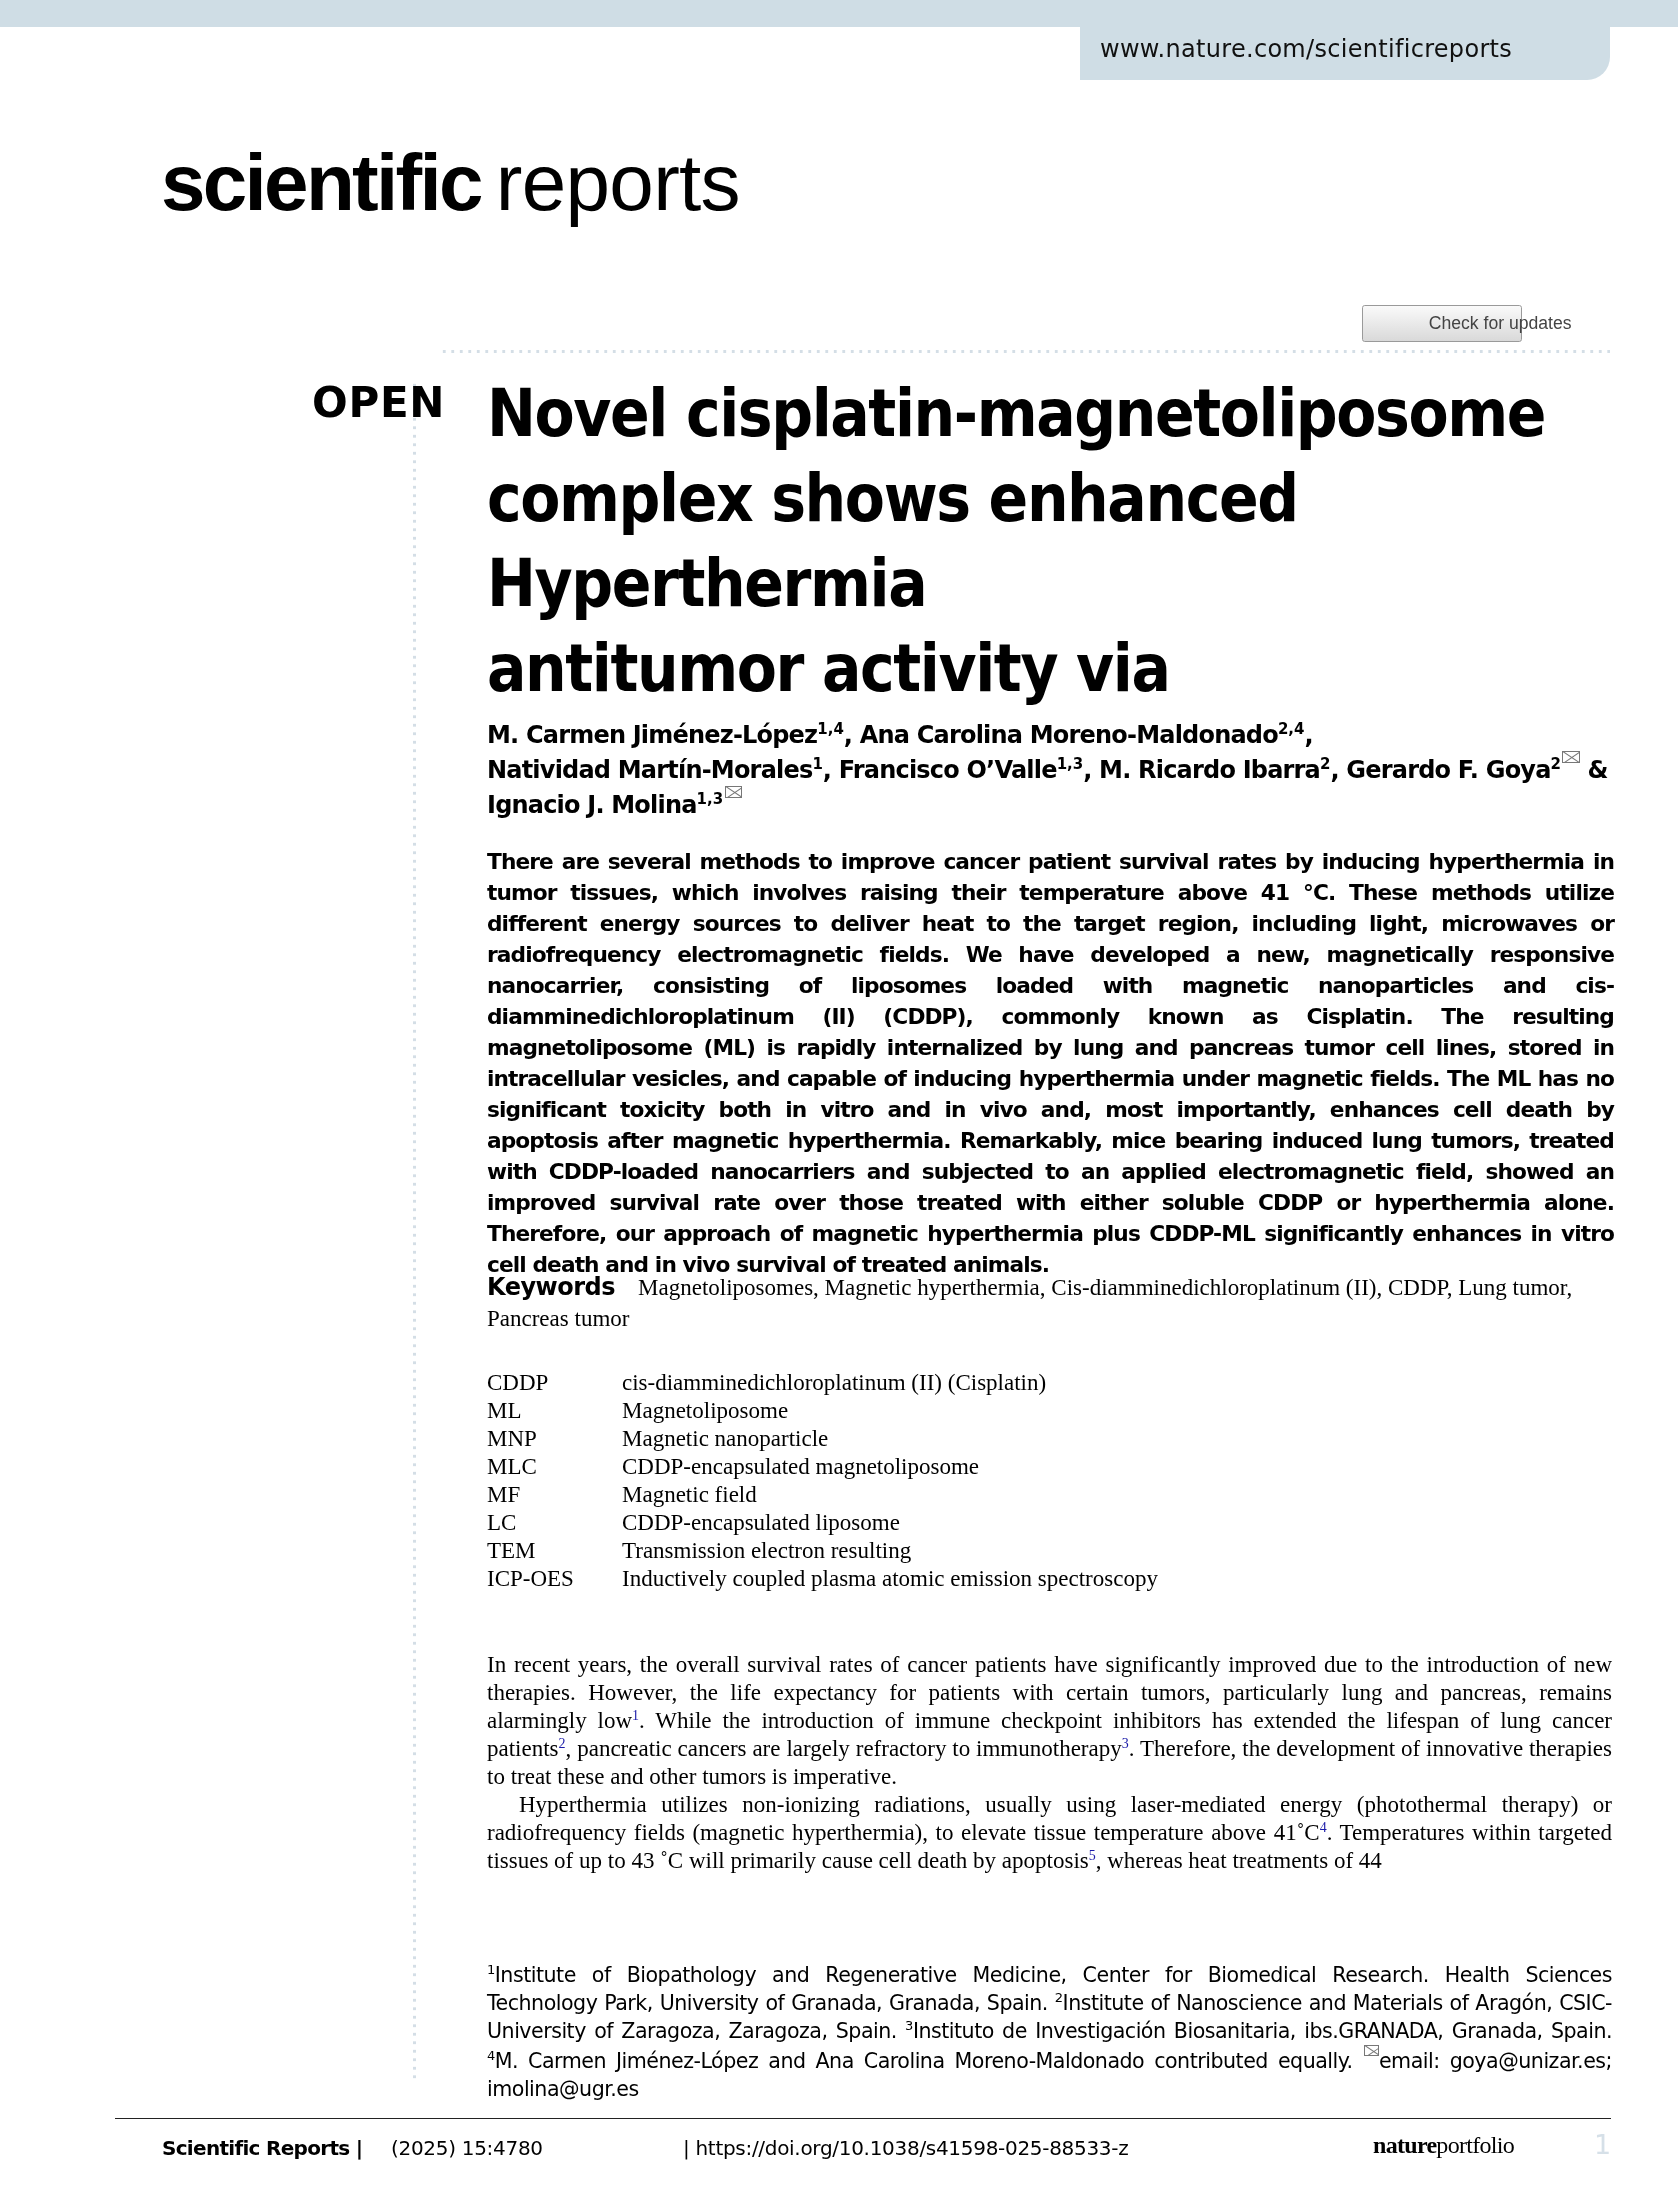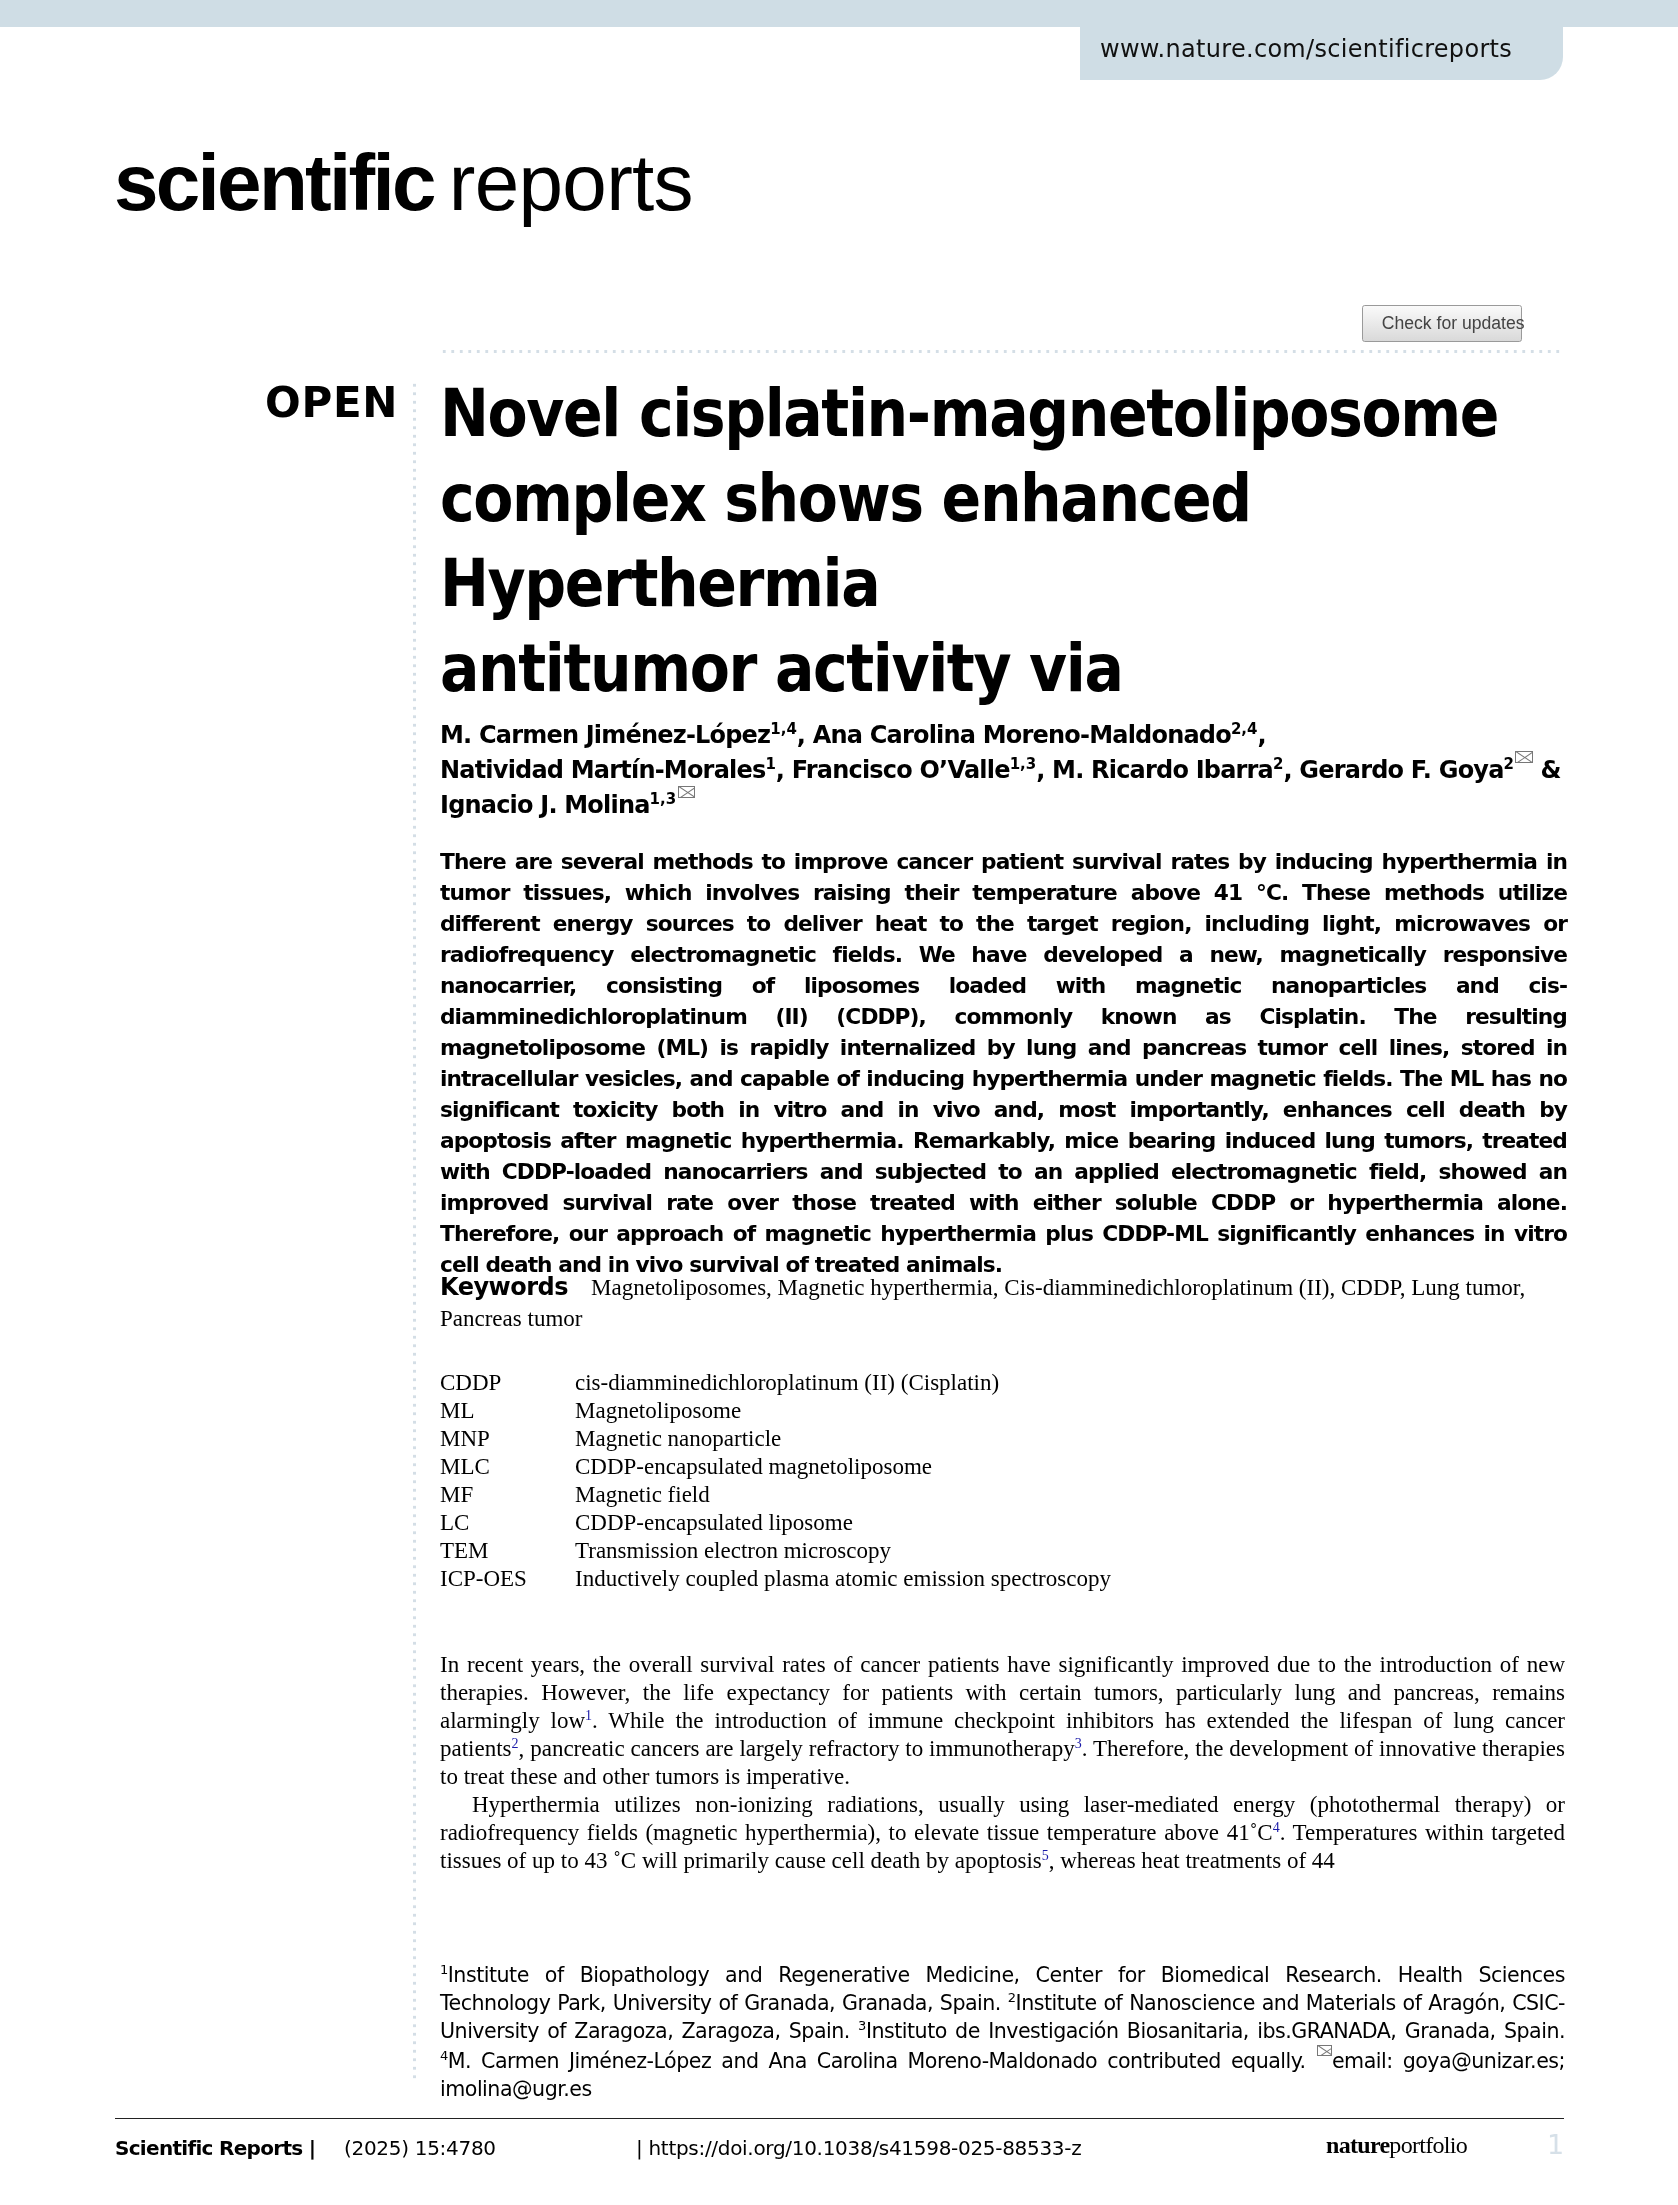--- a/index.html
+++ b/index.html
@@ -1,17 +1,17 @@
 <!DOCTYPE html>
 <html style="font-size:10.8px"><head>
 <meta charset="utf-8">
 <style>
   html, body { margin: 0; padding: 0; background: #ffffff; }
   body { width: 1678px; height: 2205px; position: relative; overflow: hidden; color: #000; }
-  .abs { position: absolute; }
+  .abs { position: absolute; padding-left: 47px; }
 
   
   .top-band { left: 0; top: 0; width: 1678px; height: 27px; background: #cfdde5; }
   .url-tab { left: 1080px; top: 27px; width: 483px; height: 53px; background: #cfdde5;
              border-bottom-right-radius: 23px; }
   .url-tab span { position: absolute; left: 20px; top: 8px; font-family: "DejaVu Sans", sans-serif;
                   font-size: 24px; letter-spacing: 0.3px; color: #111; white-space: nowrap; }
 
   
   .logo { left: 114px; top: 143px; white-space: nowrap; font-family: "Liberation Sans", sans-serif; line-height: 1; }
@@ -151,21 +151,21 @@
   <div class="row">
       <span class="k">MF</span>
       <span>Magnetic field</span>
     </div>
   <div class="row">
       <span class="k">LC</span>
       <span>CDDP-encapsulated liposome</span>
     </div>
   <div class="row">
       <span class="k">TEM</span>
-      <span>Transmission electron microscopy</span>
+      <span>Transmission electron resulting</span>
     </div>
   <div class="row">
       <span class="k">ICP-OES</span>
       <span>Inductively coupled plasma atomic emission spectroscopy</span>
     </div>
 </div>
 
 <div class="abs body-text">
   <p><span>In recent years, the overall survival rates of cancer patients have significantly improved due to the introduction of new therapies. However, the life expectancy for patients with certain tumors, particularly lung and pancreas, remains alarmingly low</span><sup>1</sup><span>. While the introduction of immune checkpoint inhibitors has extended the lifespan of lung cancer patients</span><sup>2</sup><span>, pancreatic cancers are largely refractory to immunotherapy</span><sup>3</sup><span>. Therefore, the development of innovative therapies to treat these and other tumors is imperative.</span></p>
   <p><span>Hyperthermia utilizes non-ionizing radiations, usually using laser-mediated energy (photothermal therapy) or radiofrequency fields (magnetic hyperthermia), to elevate tissue temperature above 41˚C</span><sup>4</sup><span>. Temperatures within targeted tissues of up to 43 ˚C will primarily cause cell death by apoptosis</span><sup>5</sup><span>, whereas heat treatments of 44</span></p>

